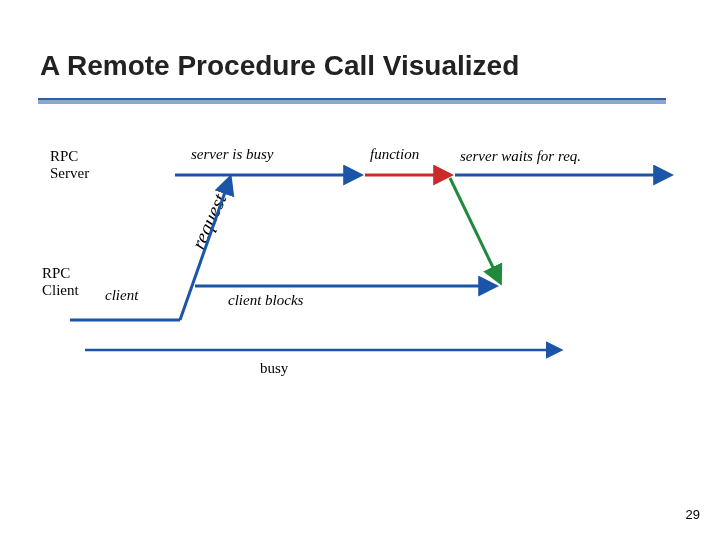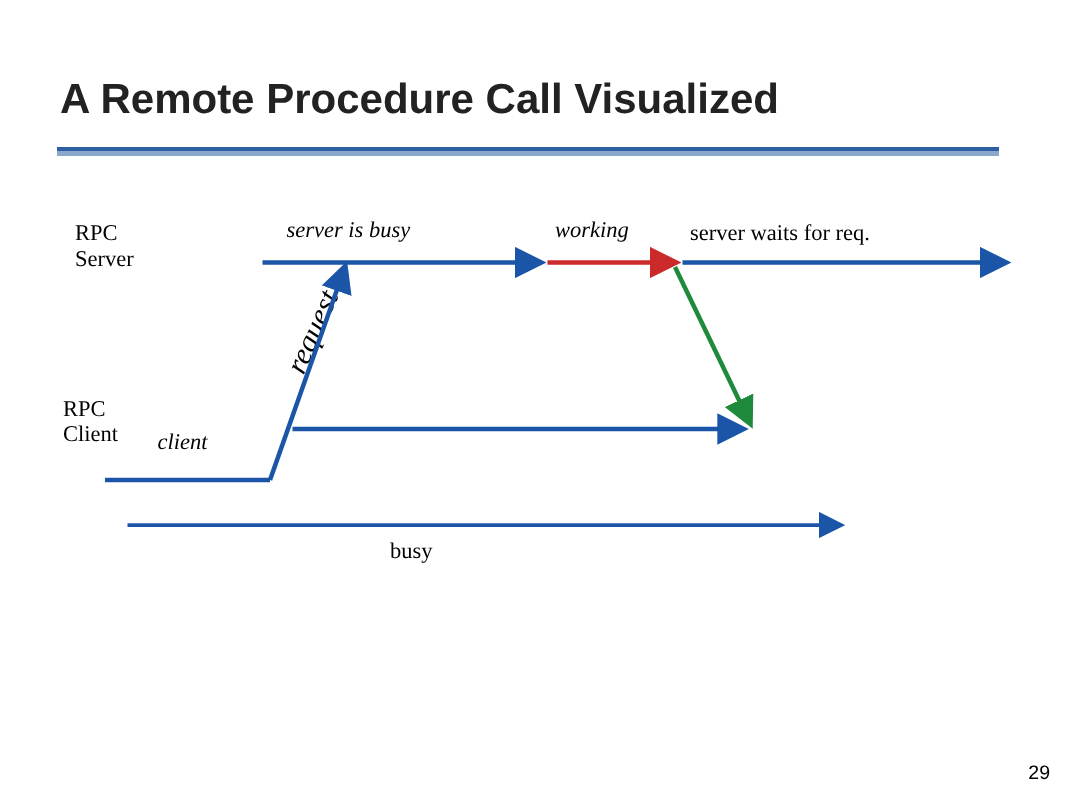--- a/index.html
+++ b/index.html
@@ -6,21 +6,21 @@
   .slide{position:relative;width:720px;height:540px}
   .title{position:absolute;left:40px;top:50px;font-family:Verdana,Geneva,sans-serif;font-weight:bold;font-size:28px;color:#222}
   .title-rule{position:absolute;left:38px;top:98px;width:628px;height:6px;background:linear-gradient(#2f5fa3,#2f5fa3 40%,#8aa7cc 40%,#8aa7cc 100%)}
   
   .lbl{position:absolute;font-size:15px;line-height:1.1}
   .rpc-server{left:50px;top:148px}
   .rpc-client{left:42px;top:265px}
   .working{left:105px;top:287px;font-style:italic}
   .server-busy{left:191px;top:146px;font-style:italic}
   .function{left:370px;top:146px;font-style:italic}
-  .server-waits{left:460px;top:148px;}
+  .server-waits{left:460px;top:148px;font-style:italic}
   .client-blocks{left:228px;top:292px;font-style:italic}
   .time{left:260px;top:360px}
   
   .request{position:absolute;left:180px;top:210px;font-style:italic;font-size:20px;transform:rotate(-66deg);transform-origin:center}
   
   .pagenum{position:absolute;right:20px;bottom:18px;font-family:Arial,sans-serif;font-size:13px;color:#000000}
   
   svg.arrows{position:absolute;left:0;top:0;width:720px;height:540px;pointer-events:none}
 </style>
 </head>
@@ -28,22 +28,23 @@
 
 <div class="slide">
 
   <div class="title">A Remote Procedure Call Visualized</div>
   <div class="title-rule"></div>
 
   <div class="lbl rpc-server">RPC<br>Server</div>
   <div class="lbl rpc-client">RPC<br>Client</div>
   <div class="lbl working">client</div>
   <div class="lbl server-busy">server is busy</div>
-  <div class="lbl function">working</div>
+  <div class="lbl function">function</div>
   <div class="lbl server-waits">server waits for req.</div>
+  <div class="lbl client-blocks">client blocks</div>
   <div class="lbl time">busy</div>
   <div class="request">request</div>
 
   <svg class="arrows">
     <defs>
       <marker id="ah-blue" viewBox="0 0 10 10" refX="8" refY="5" markerWidth="7" markerHeight="7" orient="auto-start-reverse">
         <path d="M0,0 L10,5 L0,10 z" fill="#1a55a8"></path>
       </marker>
       <marker id="ah-red" viewBox="0 0 10 10" refX="8" refY="5" markerWidth="7" markerHeight="7" orient="auto-start-reverse">
         <path d="M0,0 L10,5 L0,10 z" fill="#cc2a2a"></path>

